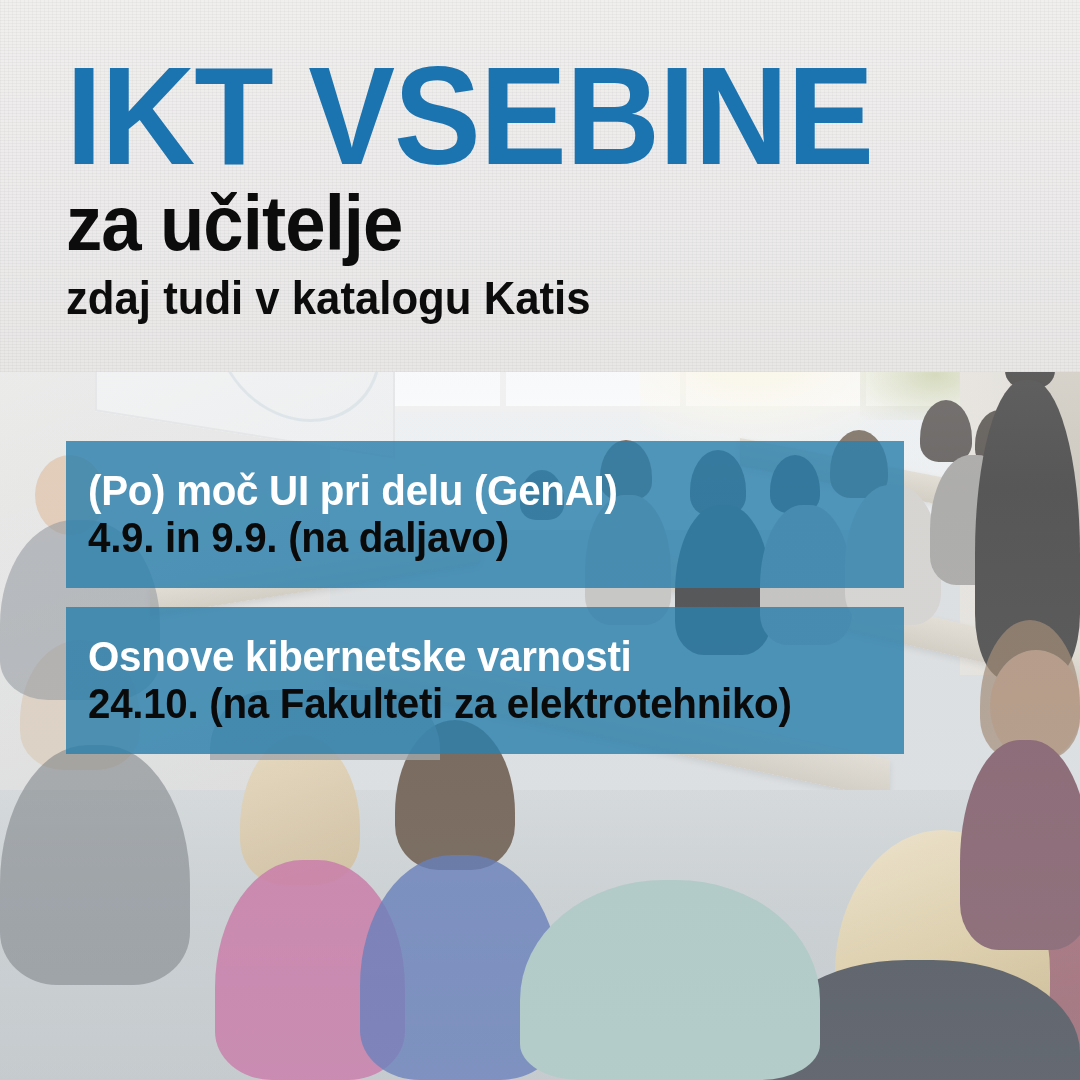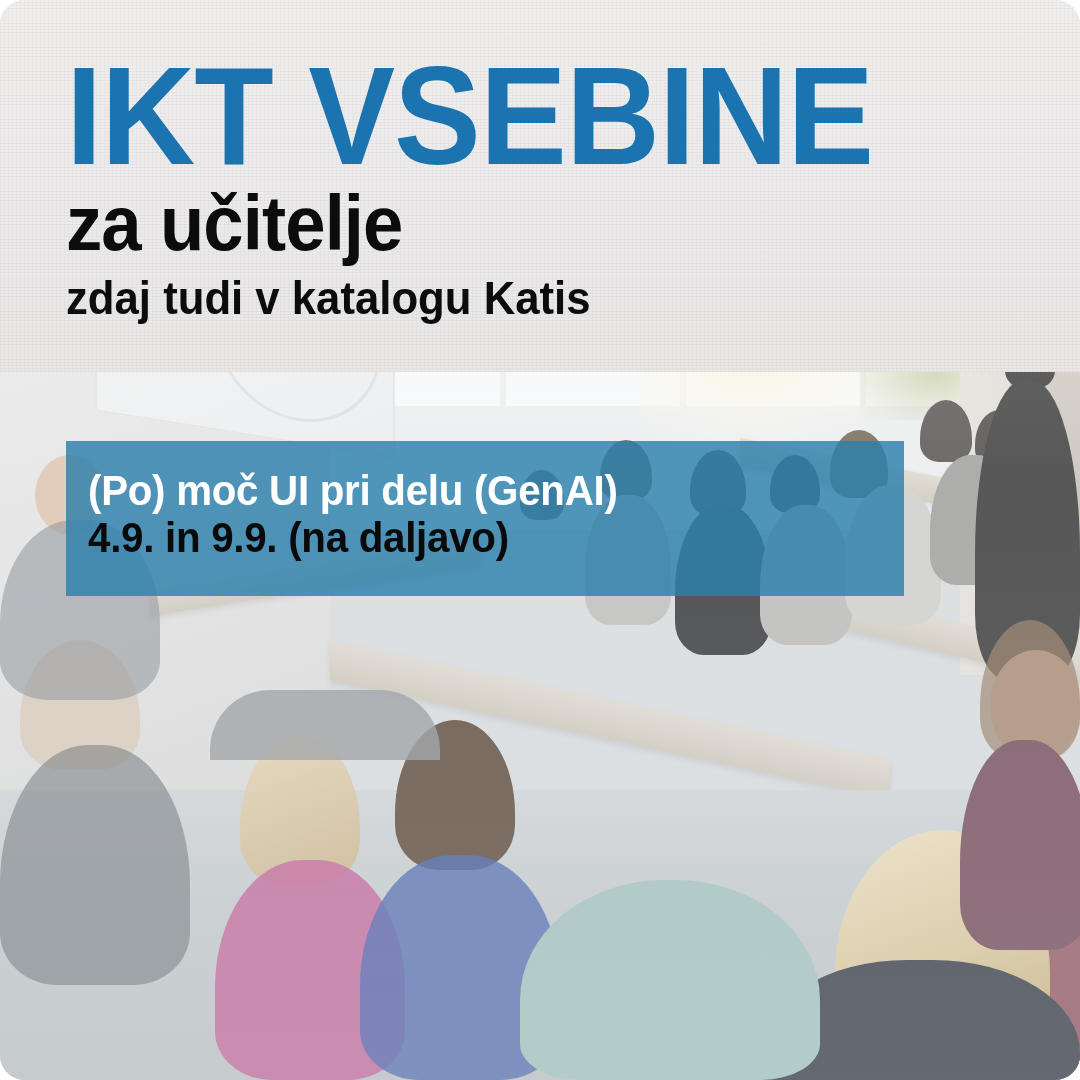--- a/index.html
+++ b/index.html
@@ -7,21 +7,20 @@
     padding: 0;
     background: #ffffff;
   }
   #poster {
     position: relative;
     width: 1080px;
     height: 1080px;
     overflow: hidden;
     font-family: "Liberation Sans", sans-serif;
     background: #eceaea;
-    border-radius: 25px;
   }
 
   
   #photo {
     position: absolute;
     left: 0; top: 0;
     width: 1080px; height: 1080px;
     overflow: hidden;
     background: #d9dbdc;
   }
@@ -198,21 +197,21 @@
     color: #0c0c0c;
     transform: scaleX(0.95);
     transform-origin: left top;
     white-space: nowrap;
   }
 
   
   .course-box {
     position: absolute;
     background: rgba(44,128,172,.82);
-    padding: 26px 34px 34px 22px;
+    padding: 26px 34px 26px 22px;
     box-sizing: border-box;
   }
   .course-line {
     font-family: "Liberation Sans Narrow", "Liberation Sans", sans-serif;
     font-weight: 700;
     font-size: 42px;
     line-height: 1.13;
     letter-spacing: -0.3px;
     white-space: nowrap;
     transform: scaleX(0.96);
@@ -320,15 +319,19 @@
       <div class="title-sub">za učitelje</div>
       <div class="title-note">zdaj tudi v katalogu Katis</div>
     </div>
   </div>
 
   <div id="box1" class="course-box">
     <div class="course-line l-white">(Po) moč UI pri delu (GenAI)</div>
     <div class="course-line l-black">4.9. in 9.9. (na daljavo)</div>
   </div>
 
+  <div id="box2" class="course-box">
+    <div class="course-line l-white">Osnove kibernetske varnosti</div>
+    <div class="course-line l-black">24.10. (na Fakulteti za elektrotehniko)</div>
+  </div>
 
 
 </div>
 
 </body></html>

